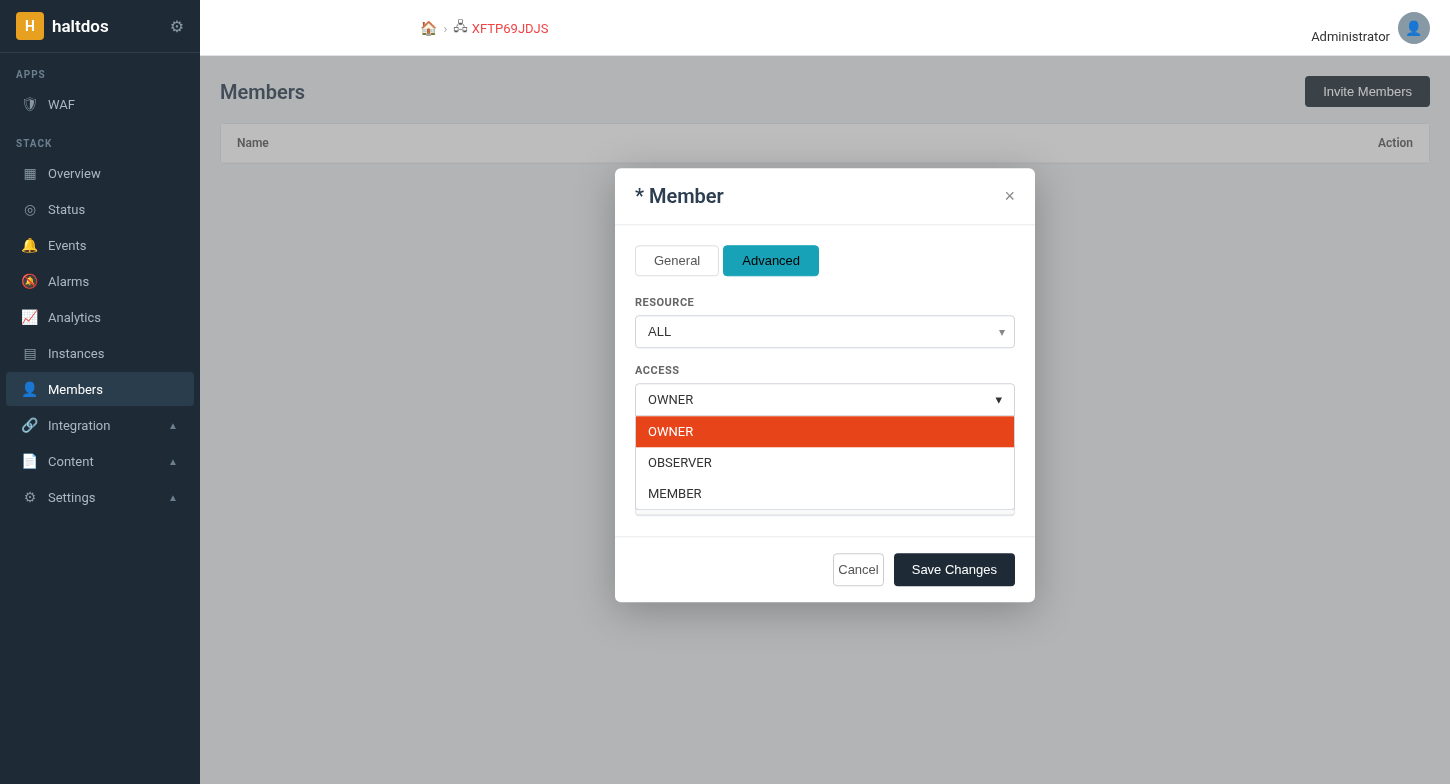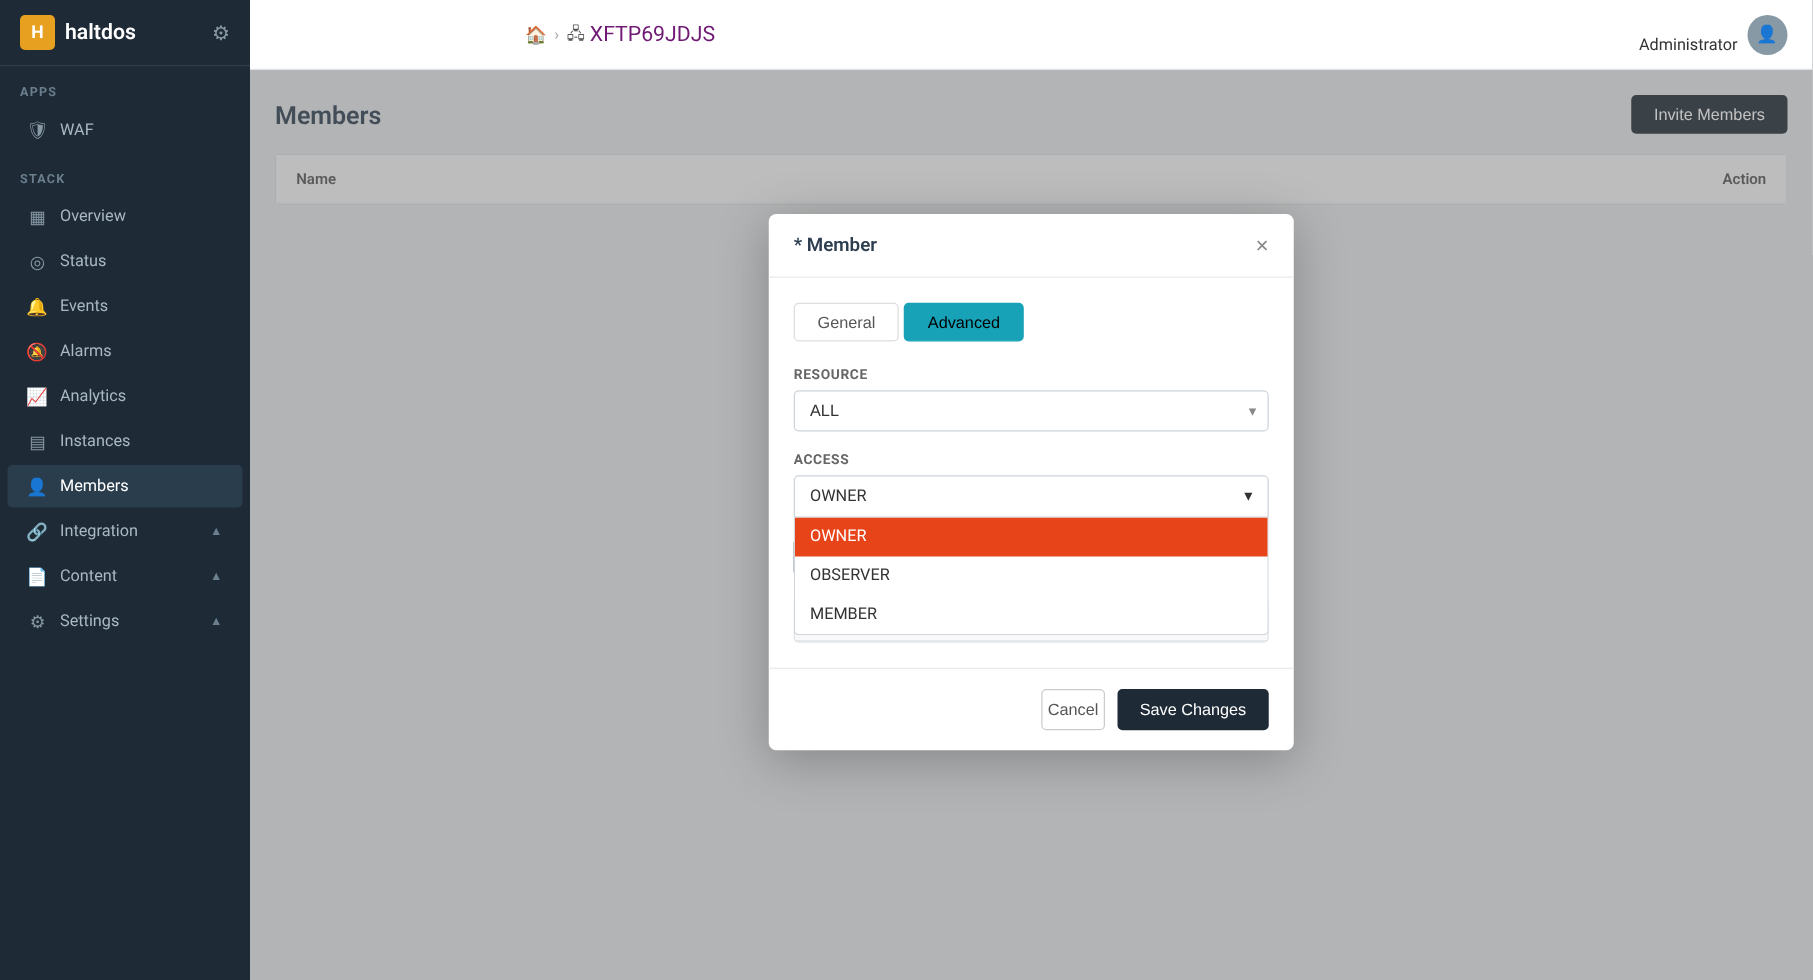--- a/index.html
+++ b/index.html
@@ -154,21 +154,21 @@
       width: 420px;
       z-index: 20;
     }
     .modal-header {
       display: flex;
       justify-content: space-between;
       align-items: center;
       padding: 16px 20px;
       border-bottom: 1px solid #e8eaec;
     }
-    .modal-title { font-size: 15px; font-weight: 600; color: #2c3e50; }
+    .modal-title { font-size: 20px; font-weight: 600; color: #2c3e50; }
     .modal-close { background: none; border: none; font-size: 18px; color: #888; cursor: pointer; line-height: 1; }
     .modal-body { padding: 20px; }
     .tab-bar { display: flex; gap: 4px; margin-bottom: 20px; }
     .tab-btn {
       padding: 7px 18px;
       border: 1px solid #ddd;
       border-radius: 4px;
       background: white;
       font-size: 13px;
       cursor: pointer;
@@ -358,21 +358,21 @@
   </div>
 </div>
 
 <div class="main-content">
   <div class="topbar">
     <div class="breadcrumb">
       <span class="home-icon">🏠</span>
       <span class="breadcrumb-sep">›</span>
       <span class="breadcrumb-stack">
         <span style="font-size:13px;">🖧</span>
-        <span style="font-size:17px; color:#701a75;">XFTP69JDJS</span>
+        <span style="font-size:13px; color:#ef4444;">XFTP69JDJS</span>
       </span>
     </div>
     <div class="user-area">
       <span>Administrator</span>
       <div class="avatar">👤</div>
     </div>
   </div>
 
   <div class="page-area">
     <div class="page-header">

